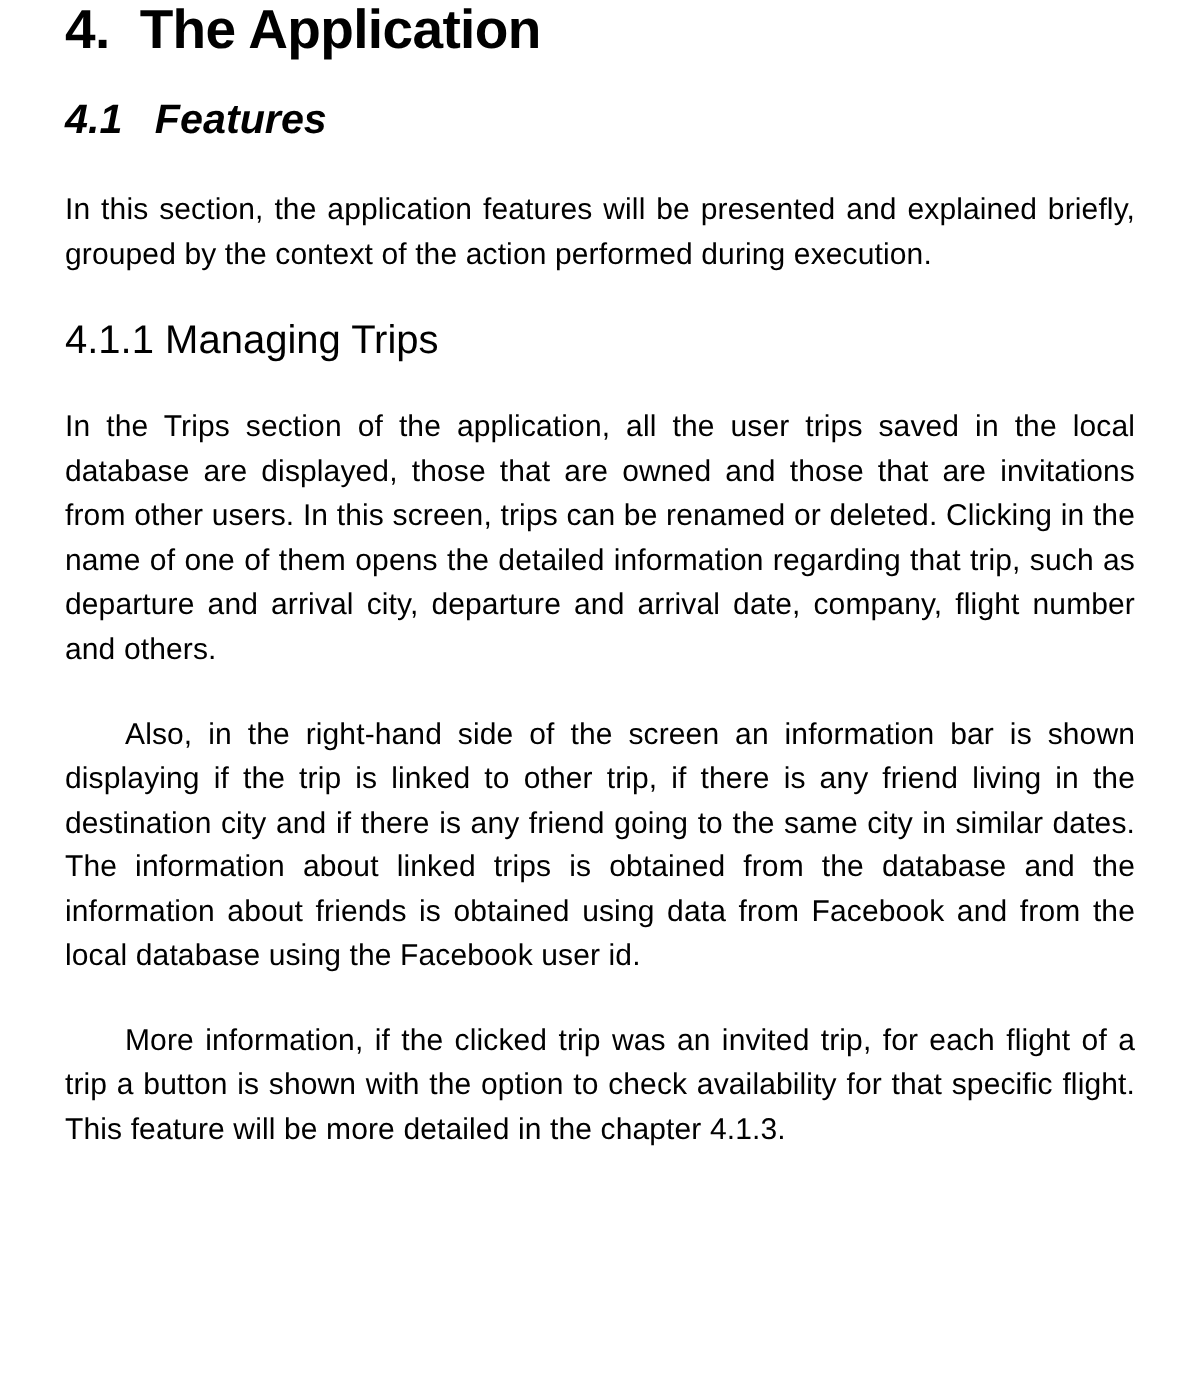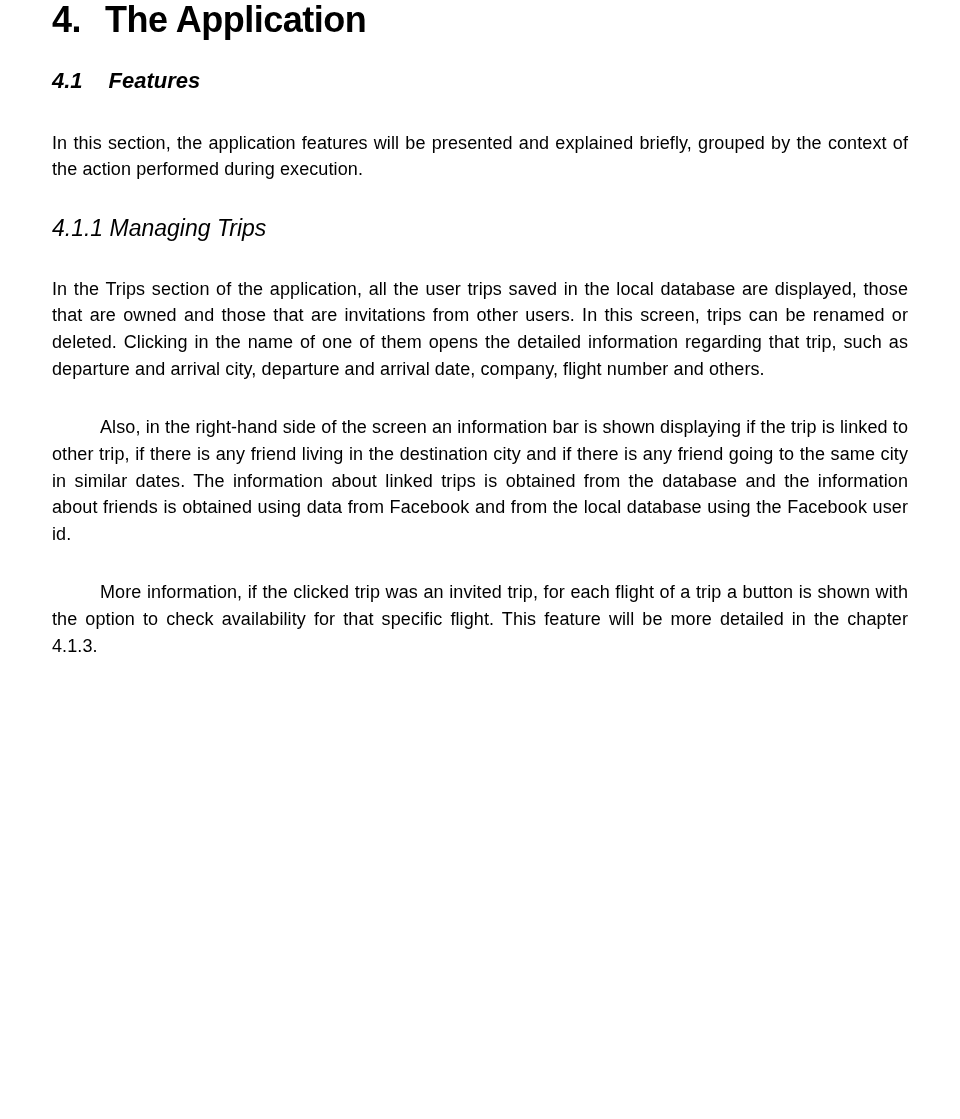--- a/index.html
+++ b/index.html
@@ -8,46 +8,45 @@
       font-family: 'Lucida Sans', 'Lucida Sans Regular', 'Lucida Grande', 'Lucida Sans Unicode', Verdana, sans-serif;
       background: #ffffff;
       color: #000000;
       width: 960px;
     }
     .page {
       padding: 0 52px 40px 52px;
       box-sizing: border-box;
     }
     .title-chapter {
-      font-size: 36px;
+      font-size: 44px;
       font-weight: 900;
       margin: 0 0 28px 0;
       letter-spacing: -0.5px;
       line-height: 1.1;
     }
     .title-chapter .num {
       margin-right: 24px;
     }
     .section-heading {
-      font-size: 22px;
+      font-size: 33px;
       font-weight: 700;
       font-style: italic;
       margin: 0 0 36px 0;
     }
     .section-heading .num {
       margin-right: 26px;
     }
     .subsection-heading {
-      font-size: 23px;
+      font-size: 32px;
       font-weight: 400;
-      font-style: italic;
       margin: 2px 0 34px 0;
     }
     p {
-      font-size: 18px;
+      font-size: 24px;
       line-height: 1.48;
       margin: 0 0 32px 0;
       text-align: justify;
       letter-spacing: 0.1px;
     }
     p.indent {
       text-indent: 48px;
     }
   </style>
 </head>

